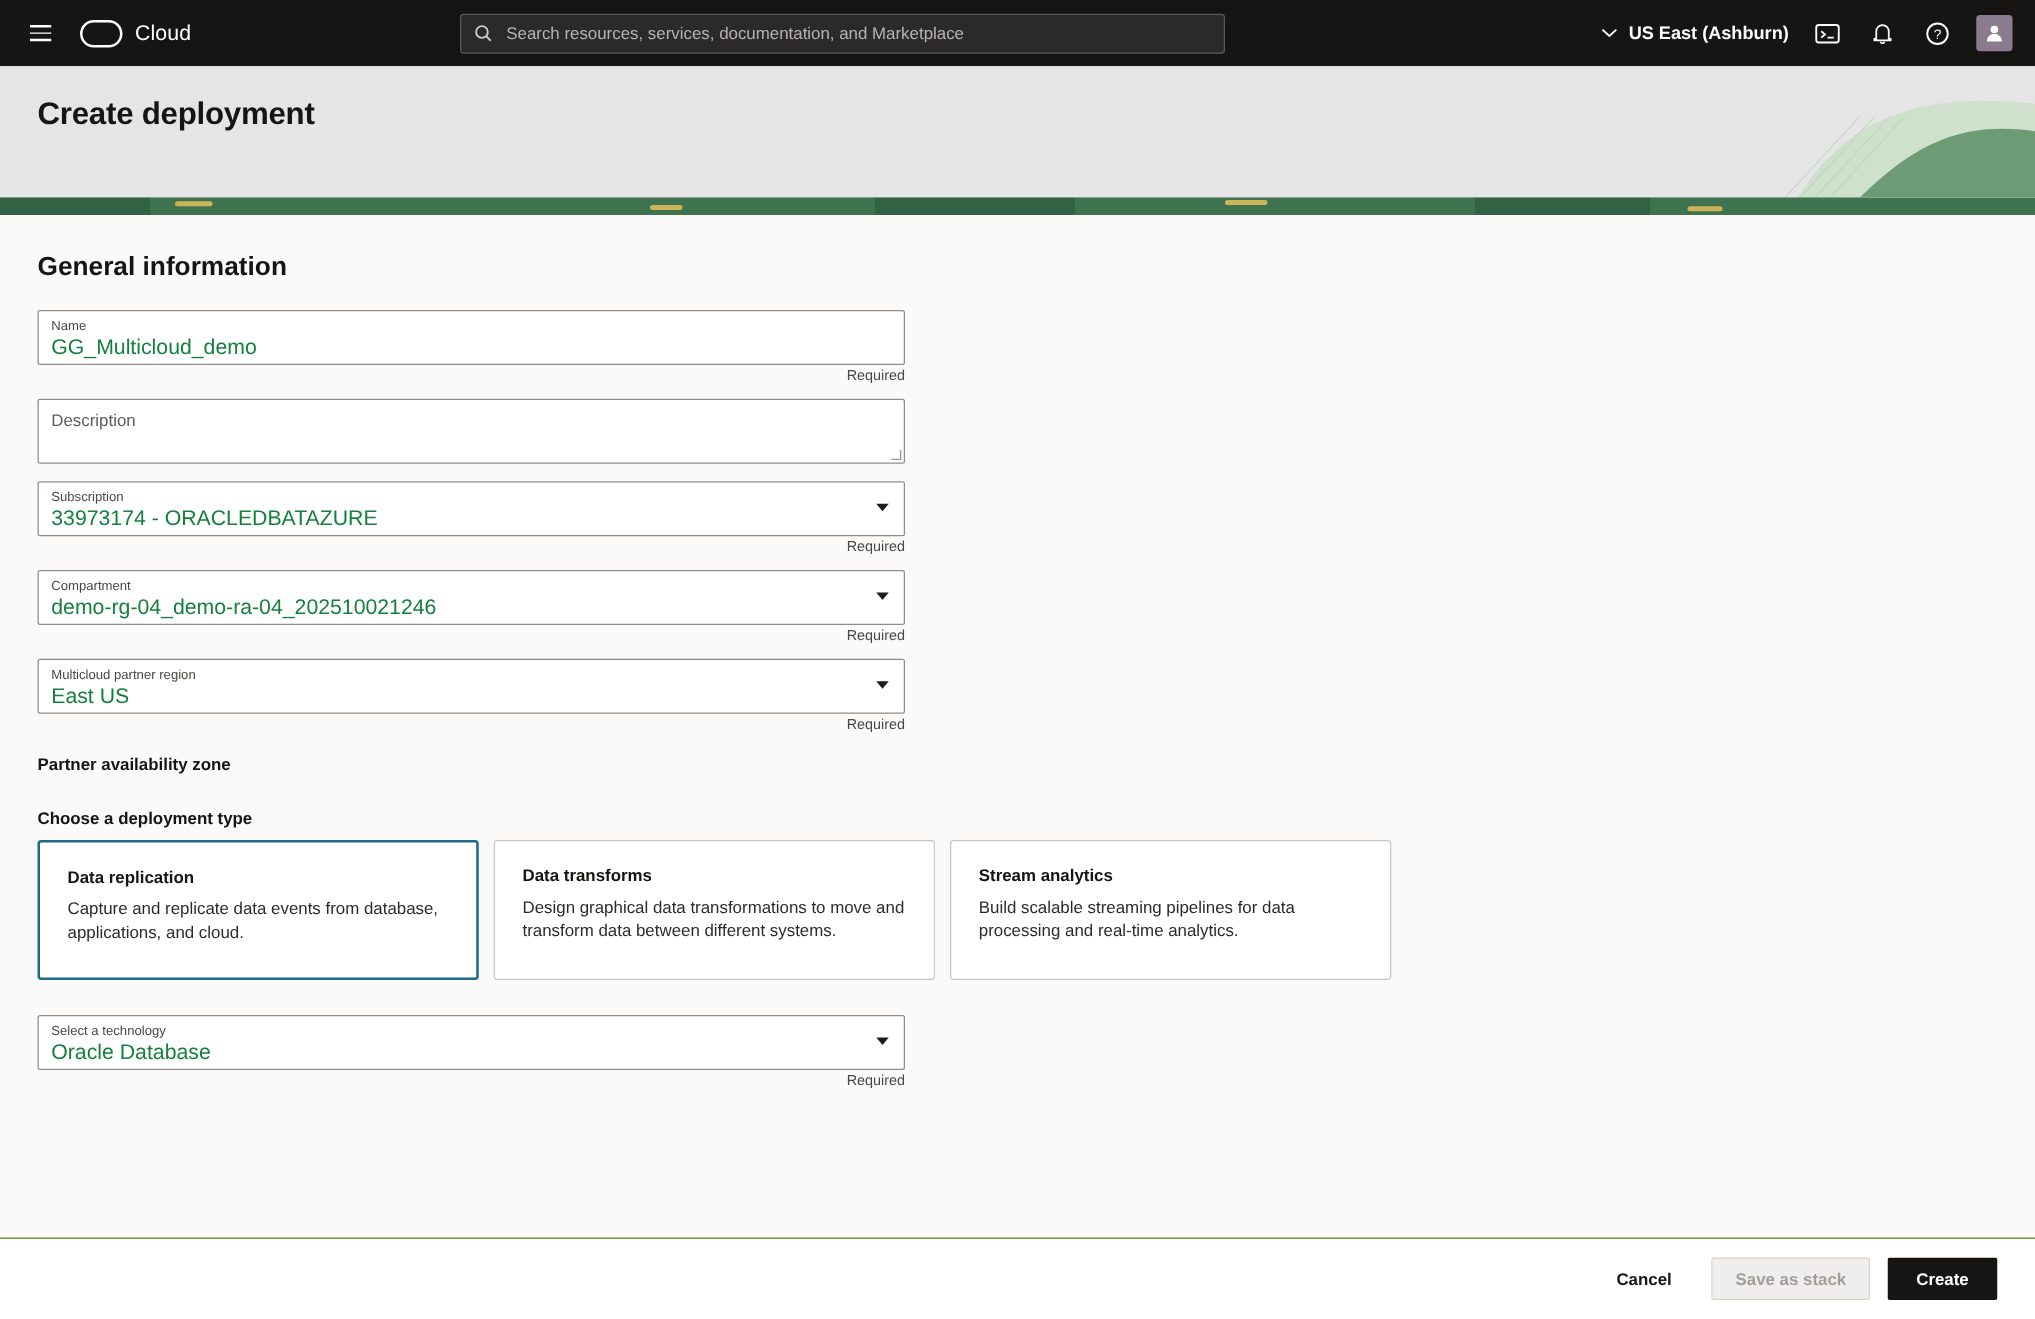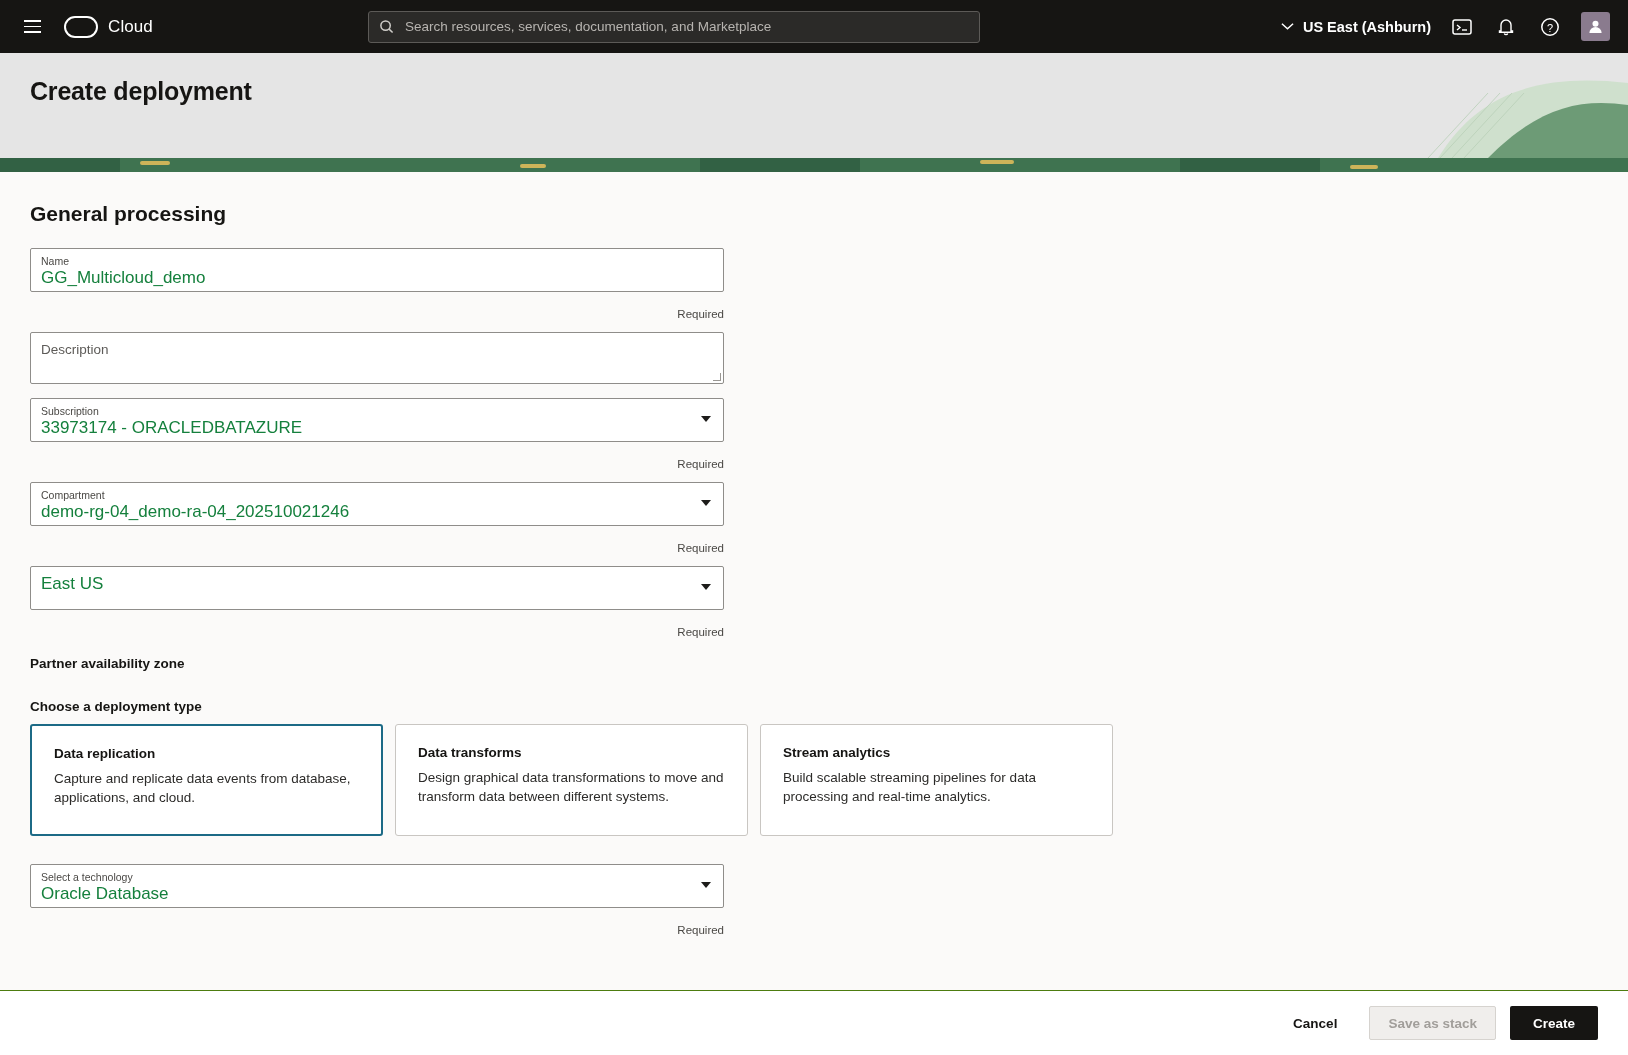--- a/index.html
+++ b/index.html
@@ -192,21 +192,21 @@
     width: 0; height: 0;
     border-left: 5px solid transparent;
     border-right: 5px solid transparent;
     border-top: 6px solid #1d1c1a;
   }
   .required {
     width: 694px;
     text-align: right;
     font-size: 11.5px;
     color: #4a4845;
-    margin-top: 16px;
+    margin-top: 3px;
     margin-bottom: 12px;
   }
 
   .group-label {
     font-size: 13.5px;
     font-weight: bold;
     margin: 18px 0 10px 0;
   }
 
   .card-row { display: flex; gap: 12px; }
@@ -362,21 +362,21 @@
     </g>
     <g fill="#2e5a3e" opacity="0.7">
       <rect x="0" y="0" width="120" height="14"></rect>
       <rect x="700" y="0" width="160" height="14"></rect>
       <rect x="1180" y="0" width="140" height="14"></rect>
     </g>
   </svg>
 </div>
 
 <div class="content">
-  <h2 class="section-title">General processing</h2>
+  <h2 class="section-title">General information</h2>
 
   <div class="control">
     <div class="lbl">Name</div>
     <div class="val">GG_Multicloud_demo</div>
   </div>
   <div class="required">Required</div>
 
   <div class="control textarea">
     <div class="placeholder">Description</div>
     <div class="resizer"></div>
@@ -391,20 +391,21 @@
   <div class="required">Required</div>
 
   <div class="control">
     <div class="lbl">Compartment</div>
     <div class="val">demo-rg-04_demo-ra-04_202510021246</div>
     <div class="caret"></div>
   </div>
   <div class="required">Required</div>
 
   <div class="control">
+    <div class="lbl">Multicloud partner region</div>
     <div class="val">East US</div>
     <div class="caret"></div>
   </div>
   <div class="required">Required</div>
 
   <div class="group-label">Partner availability zone</div>
 
   <div class="group-label" style="margin-top:28px">Choose a deployment type</div>
   <div class="card-row">
     <div class="card type-card selected">

